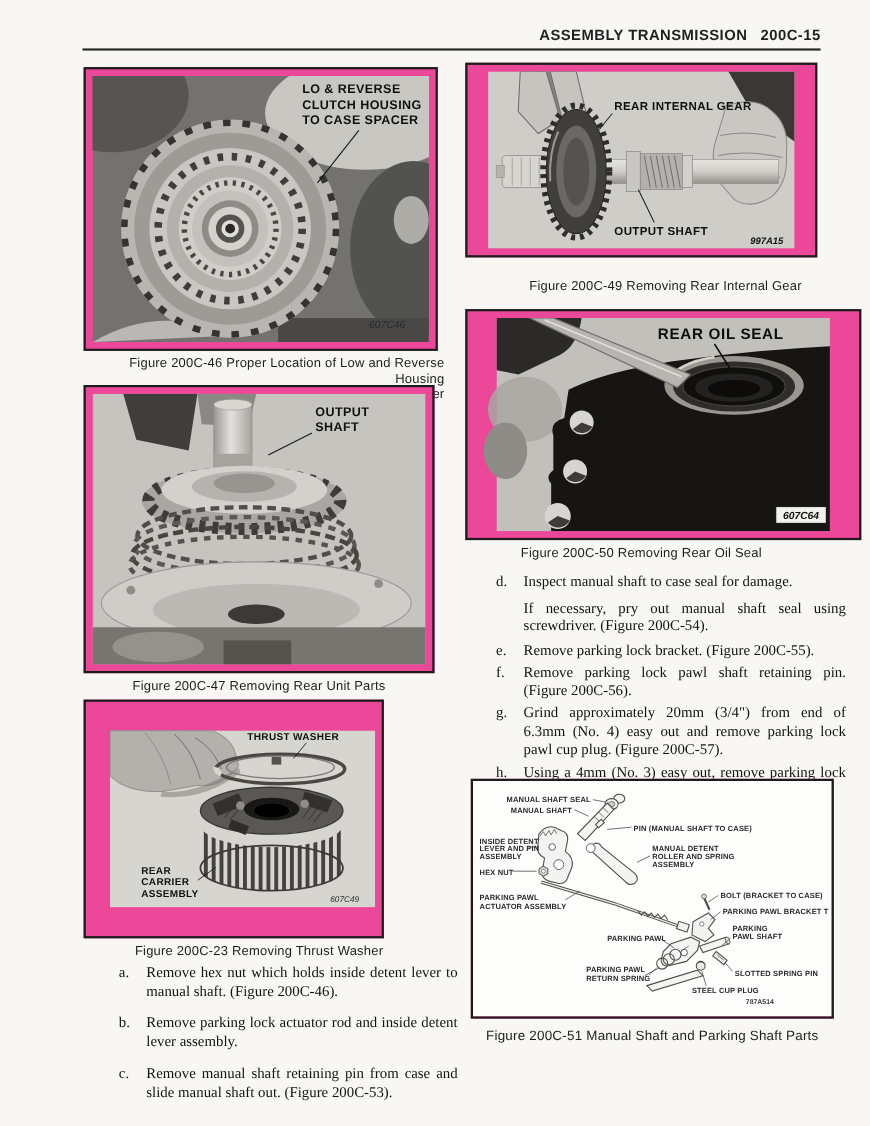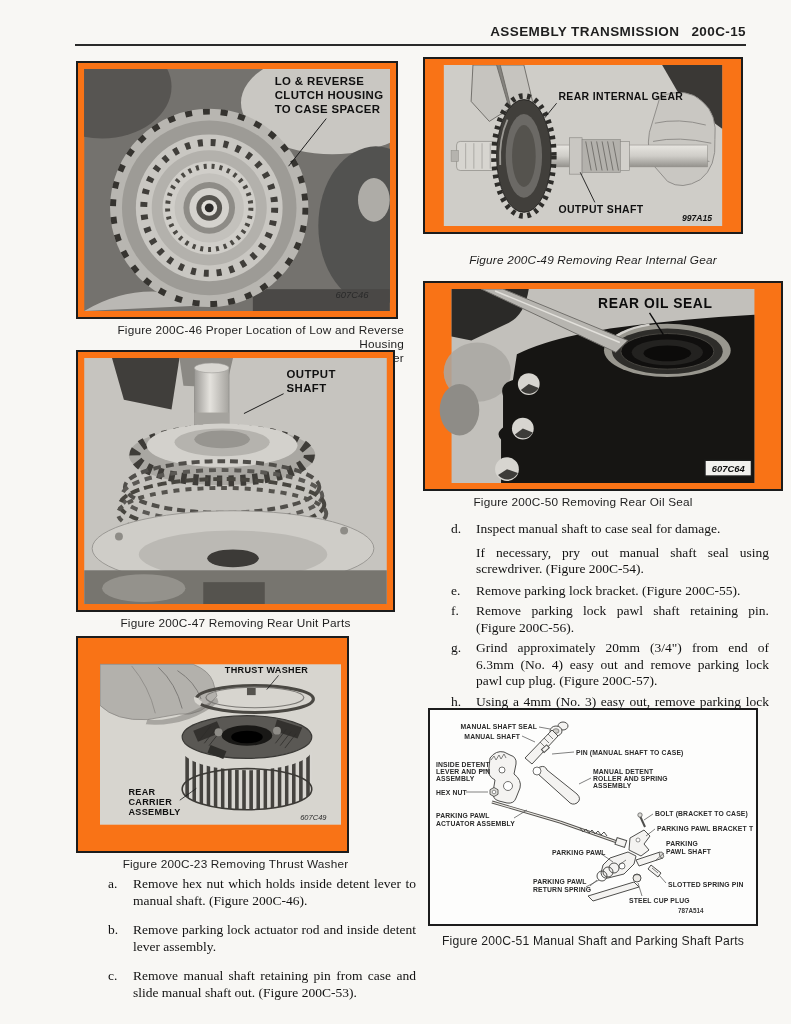--- a/index.html
+++ b/index.html
@@ -10,21 +10,21 @@
     color:#1b1b1b;
     position:relative;overflow:hidden;
   }
   .page{position:absolute;inset:0;}
   
   .hdr{position:absolute;left:75px;top:24px;width:671px;text-align:right;
        font-weight:bold;font-size:13.5px;letter-spacing:.4px;color:#1f1f1f;}
   .hdr .pagecode{margin-left:12px;}
   .hdr-rule{position:absolute;left:75px;top:44px;width:671px;height:2px;background:#2a2a2a;}
   
-  .figbox{position:absolute;background:#f97316;border:2px solid #1c1c1c;padding:6px;box-sizing:border-box;text-decoration:underline;}
+  .figbox{position:absolute;background:#ec4899;border:2px solid #1c1c1c;padding:6px;box-sizing:border-box;text-decoration:underline;}
   .figbox svg{display:block;width:100%;height:100%;}
   .caption{position:absolute;text-align:center;font-size:11.8px;letter-spacing:.2px;color:#1e1e1e;line-height:14px;}
   
   .steps{position:absolute;font-family:"Liberation Serif",serif;font-size:13.5px;line-height:16.5px;color:#121212;}
   .step{display:flex;}
   .steps-left .step{margin-bottom:13px;}
   .steps-right .step{margin-bottom:4px;}
   .step .lt{flex:0 0 25px;}
   .step .tx{flex:1;text-align:justify;}
   .step-extra{margin:7px 0 5px 25px;text-align:justify;}
@@ -263,21 +263,21 @@
         <ellipse cx="88" cy="100" rx="13" ry="34" fill="#55534e"></ellipse>
         <path d="M70,60 A30,62 0 0 0 62,110" fill="none" stroke="#9b9994" stroke-width="2"></path>
       </g>
       <line x1="124" y1="42" x2="111" y2="58" class="leader"></line>
       <line x1="166" y1="151" x2="150" y2="118" class="leader"></line>
       <text x="126" y="38" class="ph-label">REAR INTERNAL GEAR</text>
       <text x="126" y="163" class="ph-label">OUTPUT SHAFT</text>
       <text x="295" y="172" text-anchor="end" class="ph-code-bold">997A15</text>
     </svg>
   </div>
-  <div class="caption" style="left:433px;top:253px;width:320px;font-style:italic;">
+  <div class="caption" style="left:445px;top:253px;width:320px;">
     <div>Figure 200C-49 Removing Rear Internal Gear</div>
   </div>
 
   <div class="figbox" style="left:423px;top:281px;width:360px;height:210px;">
     <svg viewBox="0 0 306 196">
       <rect width="306" height="196" fill="#c2c0bb"></rect>
       <path d="M0,0 L78,0 Q74,26 58,34 L20,52 L0,48 Z" fill="#2b2a28"></path>
       <ellipse cx="26" cy="84" rx="34" ry="30" fill="#a9a7a2" opacity=".85"></ellipse>
       <ellipse cx="8" cy="122" rx="20" ry="26" fill="#8e8c87"></ellipse>
 

